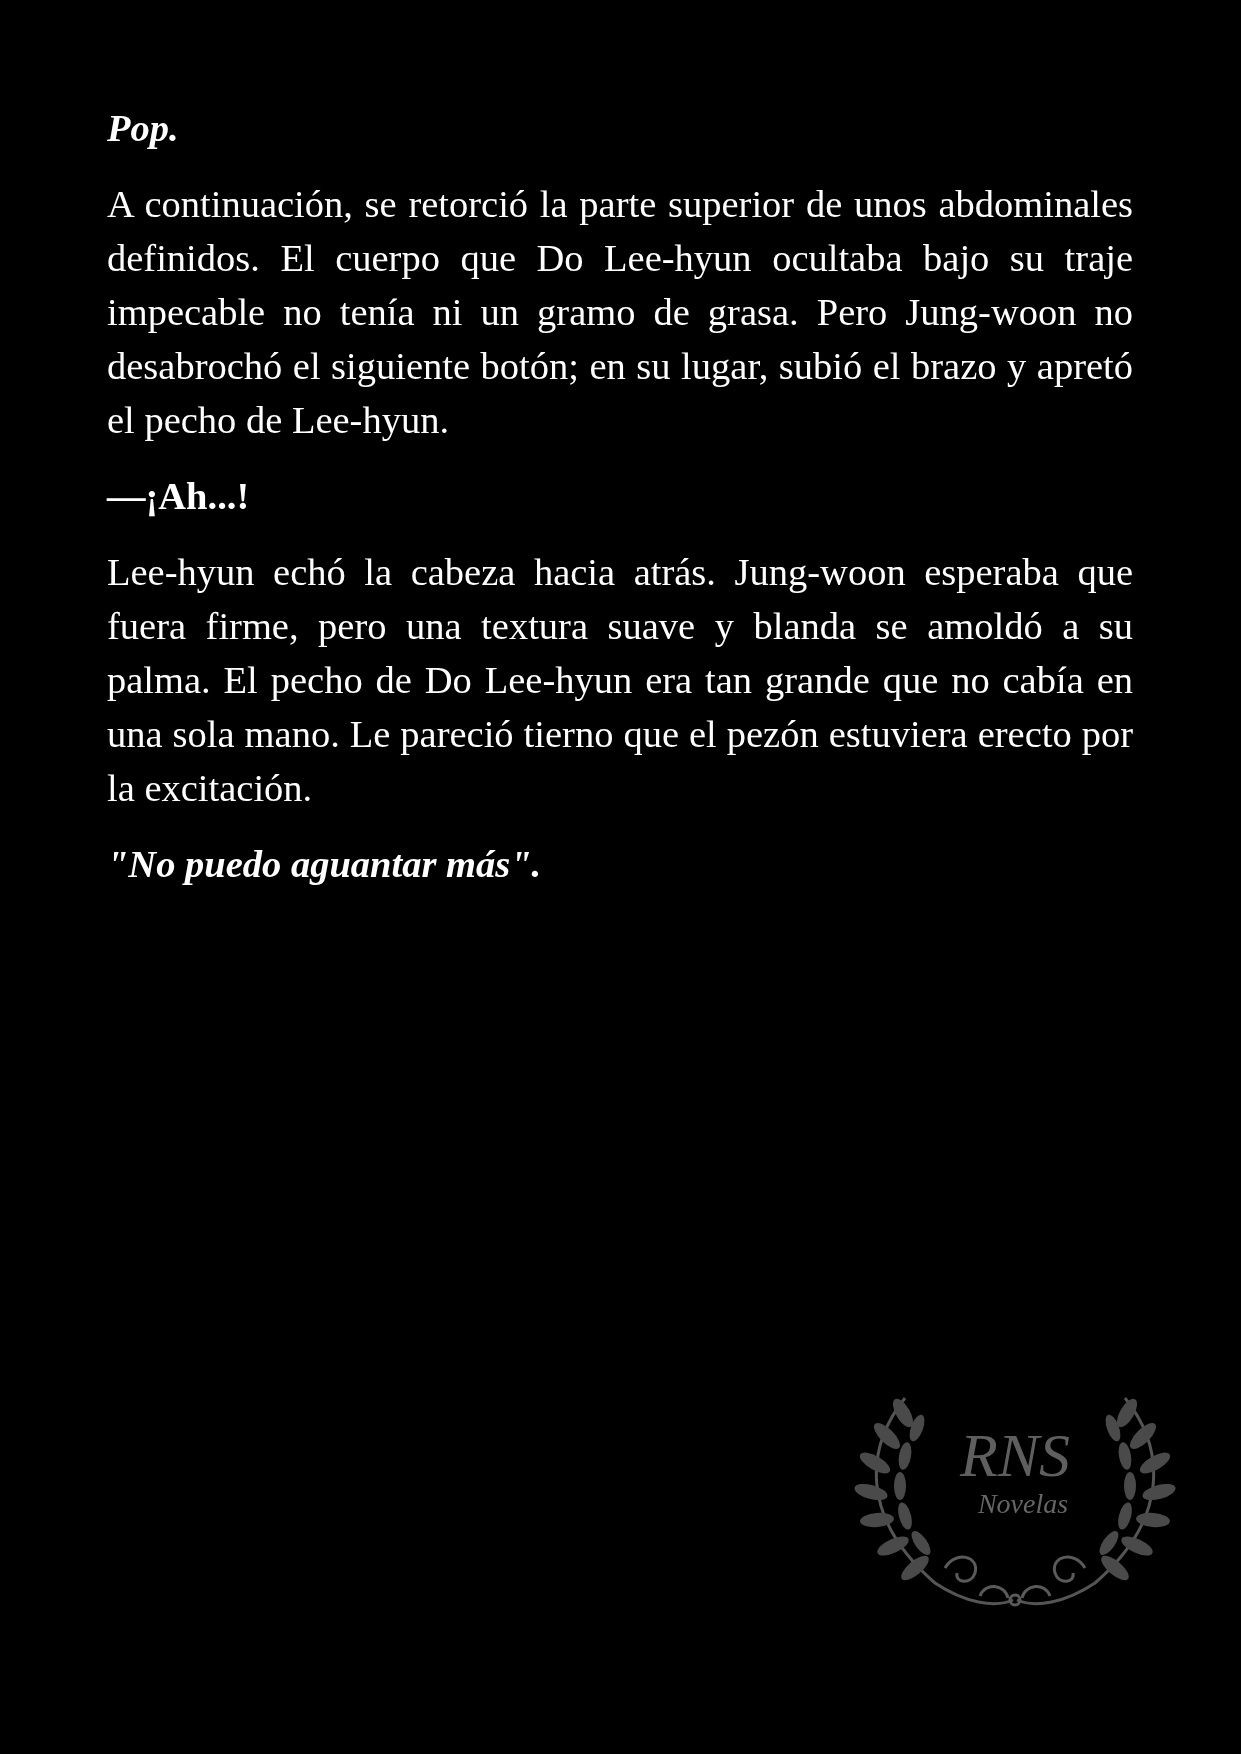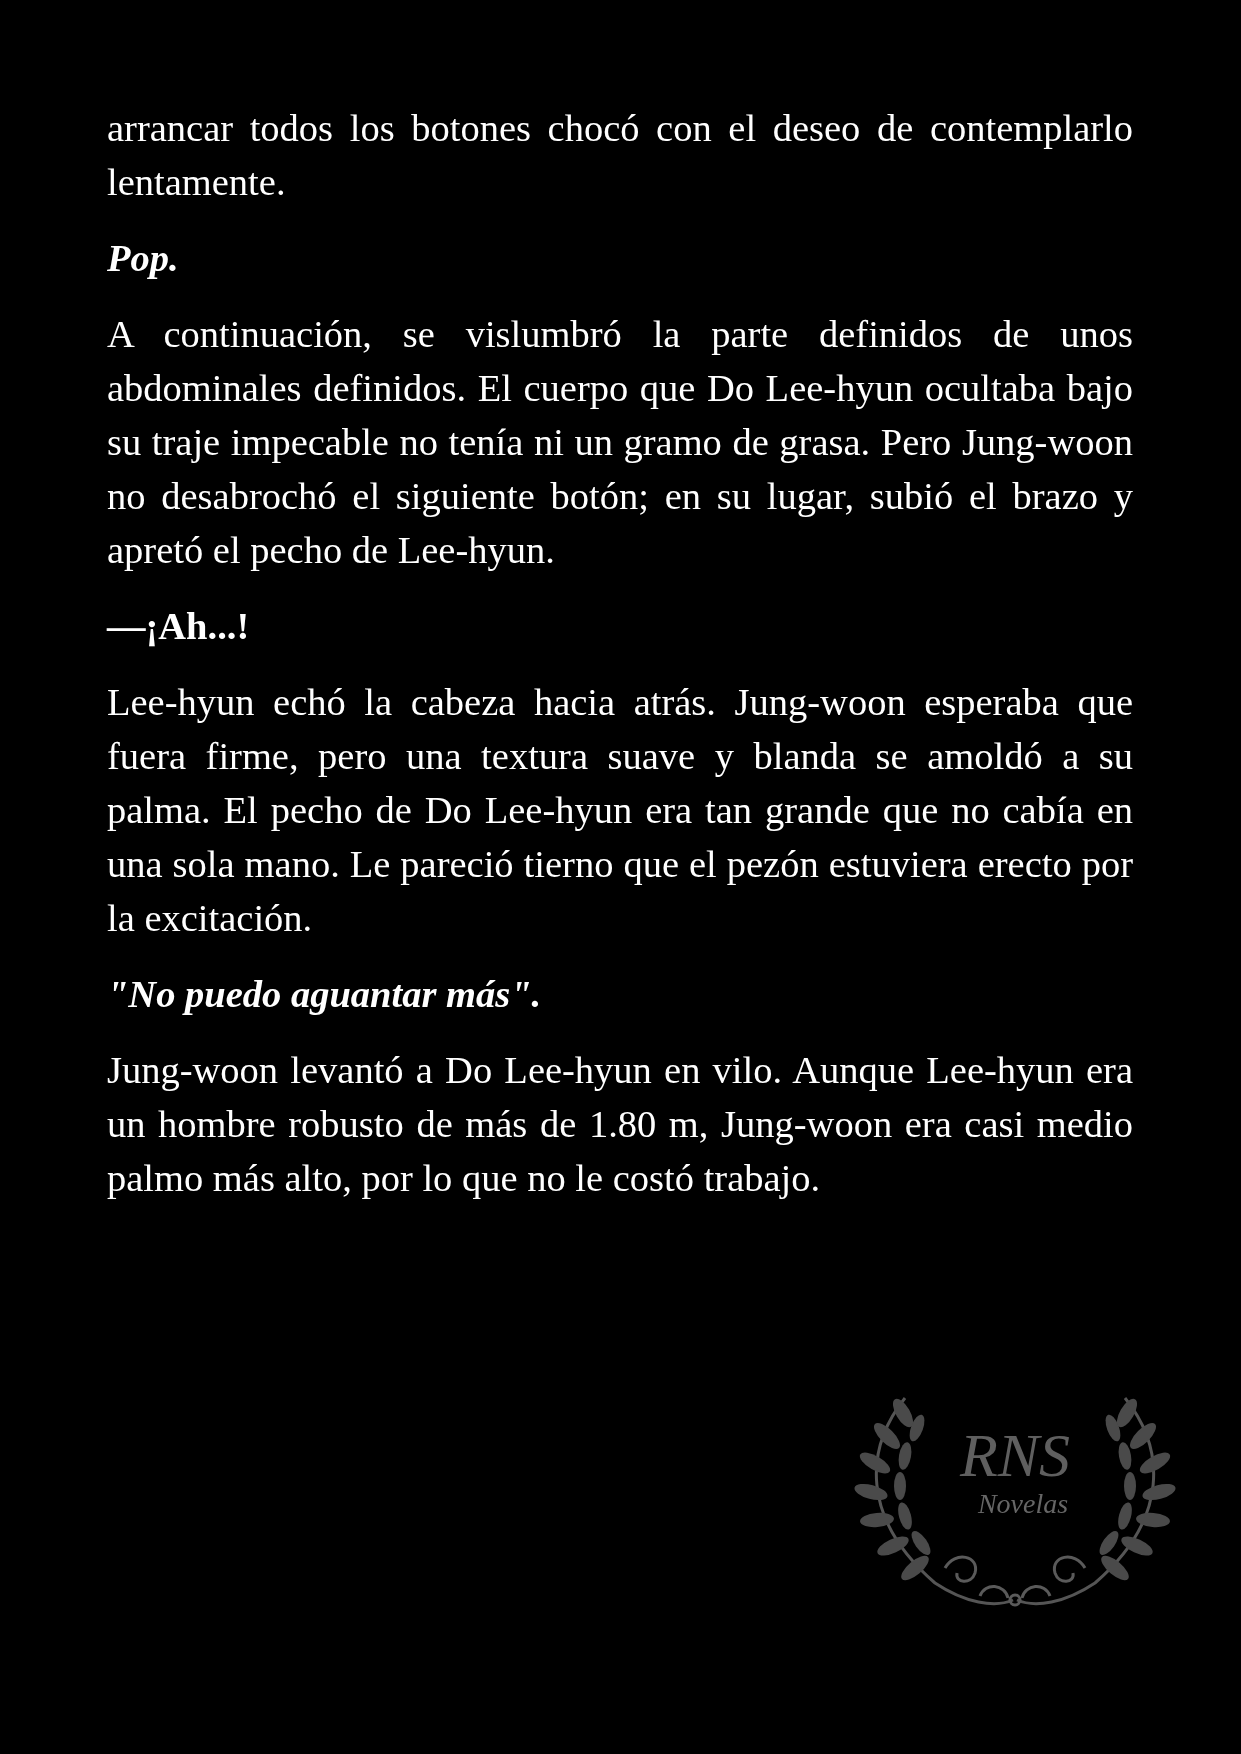--- a/index.html
+++ b/index.html
@@ -57,27 +57,25 @@
       font-family: "Liberation Serif", "DejaVu Serif", serif;
       font-style: italic;
       font-size: 28px;
       fill: #666666;
     }
   </style>
 </head>
 <body>
 
 <div class="page">
-  <p class="para">arrancar todos los botones chocó con el deseo de contemplarlo lentamente.</p>
   <p class="para italic left">Pop.</p>
-  <p class="para">A continuación, se vislumbró la parte definidos de unos abdominales definidos. El cuerpo que Do Lee-hyun ocultaba bajo su traje impecable no tenía ni un gramo de grasa. Pero Jung-woon no desabrochó el siguiente botón; en su lugar, subió el brazo y apretó el pecho de Lee-hyun.</p>
+  <p class="para">A continuación, se retorció la parte superior de unos abdominales definidos. El cuerpo que Do Lee-hyun ocultaba bajo su traje impecable no tenía ni un gramo de grasa. Pero Jung-woon no desabrochó el siguiente botón; en su lugar, subió el brazo y apretó el pecho de Lee-hyun.</p>
   <p class="para left">—¡Ah...!</p>
   <p class="para">Lee-hyun echó la cabeza hacia atrás. Jung-woon esperaba que fuera firme, pero una textura suave y blanda se amoldó a su palma. El pecho de Do Lee-hyun era tan grande que no cabía en una sola mano. Le pareció tierno que el pezón estuviera erecto por la excitación.</p>
   <p class="para italic left">"No puedo aguantar más".</p>
-  <p class="para">Jung-woon levantó a Do Lee-hyun en vilo. Aunque Lee-hyun era un hombre robusto de más de 1.80 m, Jung-woon era casi medio palmo más alto, por lo que no le costó trabajo.</p>
 </div>
 
 <div class="watermark">
   <svg viewBox="0 0 340 250">
     <g fill="none" stroke="#555555" stroke-width="3">
 
       <path d="M60 30 C 20 80, 15 150, 90 215 C 120 235, 150 240, 168 232"></path>
 
       <path d="M280 30 C 320 80, 325 150, 250 215 C 220 235, 190 240, 172 232"></path>
     </g>

